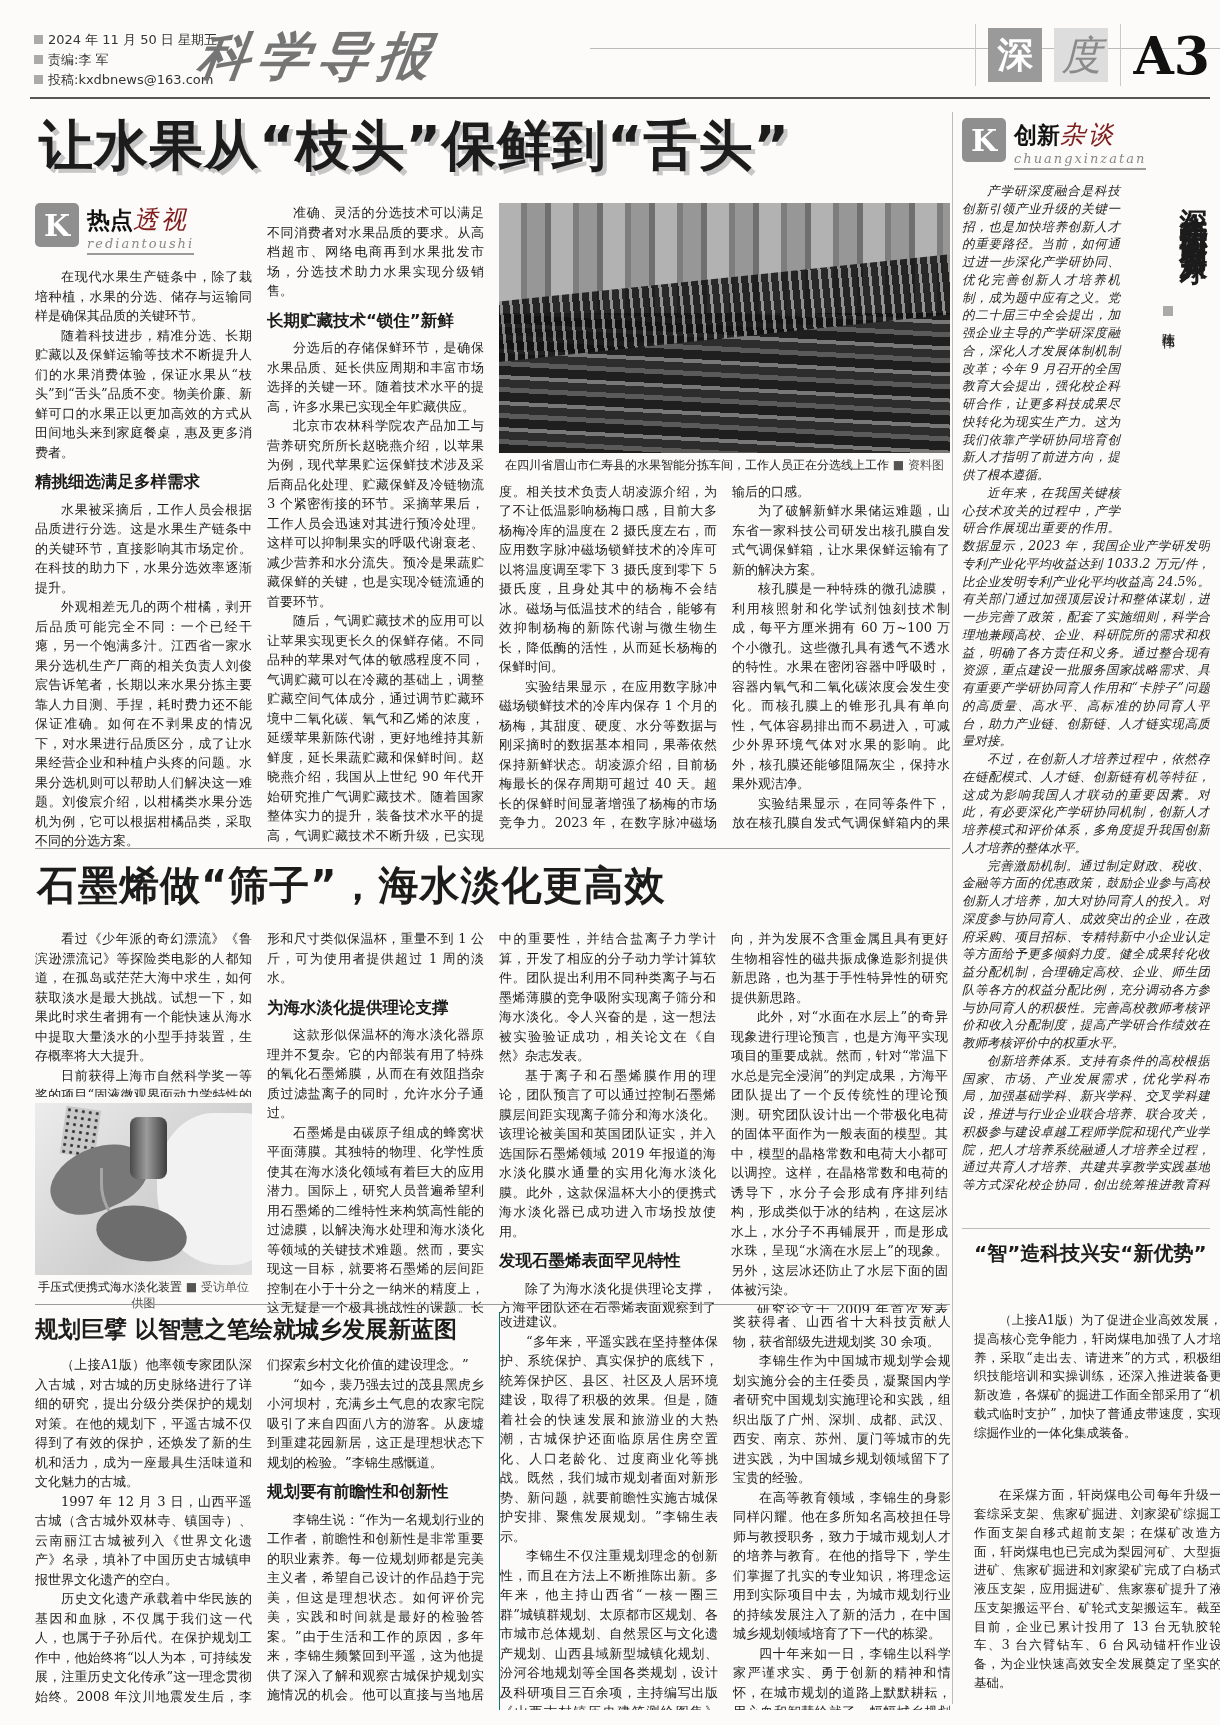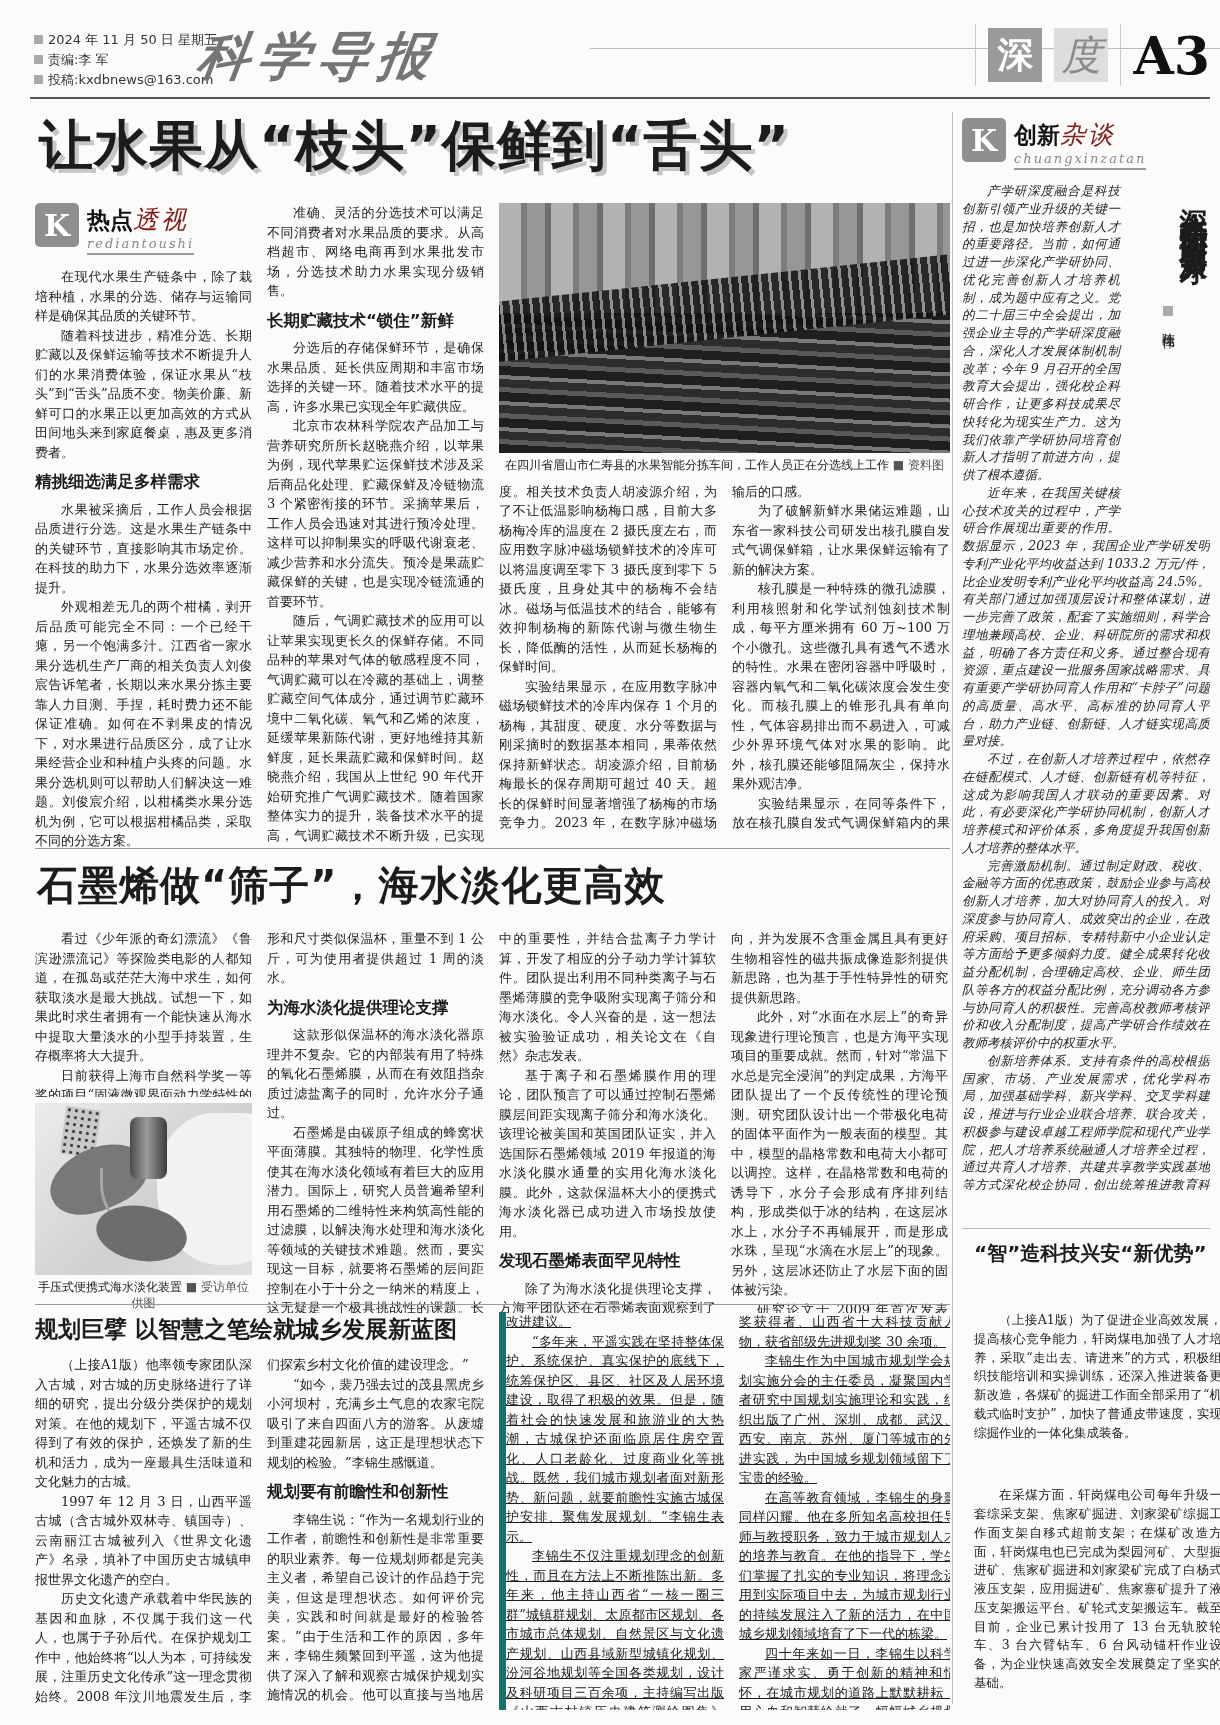--- a/index.html
+++ b/index.html
@@ -77,21 +77,21 @@
          background-image:radial-gradient(#383838 1.3px,rgba(0,0,0,0) 1.6px);background-size:7px 7px;
          transform:rotate(8deg);}
   .tube{position:absolute;left:30%;top:38%;width:38%;height:42%;
         border-bottom:3px solid #9b9b9b;border-left:3px solid #a6a6a6;border-radius:0 0 0 80%;}
   
   .bot-art{position:absolute;left:35px;top:1312px;width:915px;height:398px;overflow:hidden;display:flex;gap:15px;}
   .bot-left{width:449px;flex:none;}
   .bot-head{font-family:"DejaVu Sans",sans-serif;font-weight:900;font-size:23px;margin:2px 0 10px 0;white-space:nowrap;}
   .bot-cols{display:flex;gap:15px;height:352px;overflow:hidden;}
   .bcol{width:217px;flex:none;overflow:hidden;}
-  .bot-right{width:451px;flex:none;border-left:7px solid #0f766e;padding-left:0;display:flex;gap:15px;height:398px;overflow:hidden;text-decoration:underline;}
+  .bot-right{width:451px;flex:none;border-left:1px solid #0f766e;padding-left:0;display:flex;gap:15px;height:398px;overflow:hidden;}
   .bot-right .bcol{width:218px;}
   
   .sidebar{position:absolute;left:962px;top:118px;width:248px;}
   .sb-body{height:1008px;overflow:hidden;font-style:italic;}
   .sb-body .para{font-size:12.5px;line-height:1.42;font-family:"DejaVu Serif",serif;}
   .vhead-float{float:right;width:80px;height:338px;writing-mode:vertical-rl;margin:4px 0 6px 10px;}
   .vhead{font-family:"DejaVu Sans",sans-serif;font-weight:900;font-size:28px;line-height:1.18;
          letter-spacing:4px;font-style:normal;}
   .vby{font-size:13px;color:#222;padding-top:120px;font-style:normal;letter-spacing:2px;}
   .vby .sq{display:inline-block;width:10px;height:10px;background:#aaa;margin-bottom:6px;}

